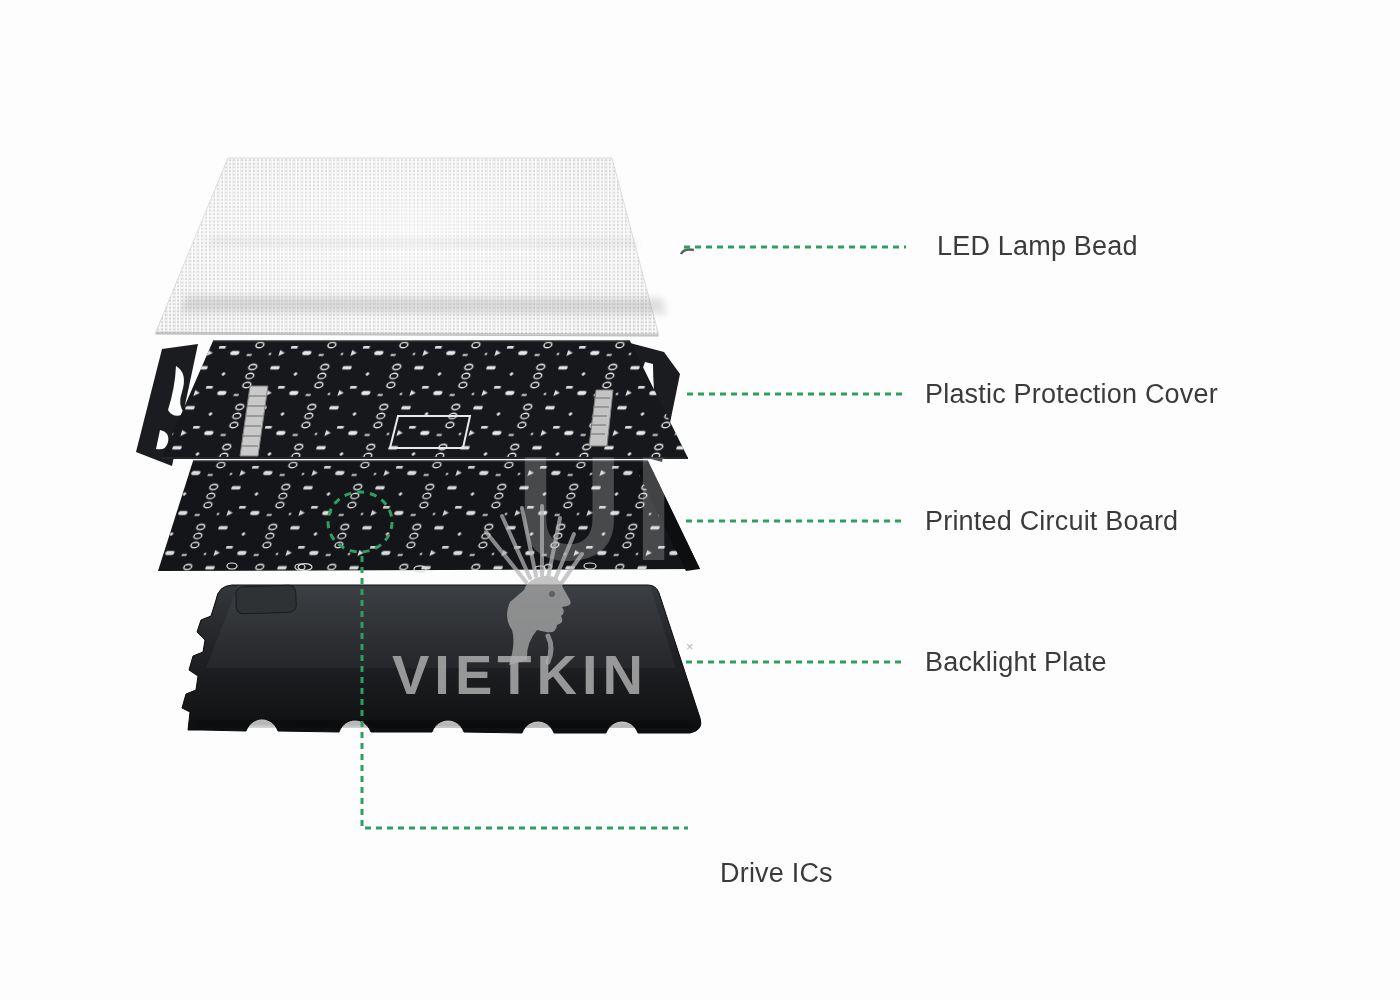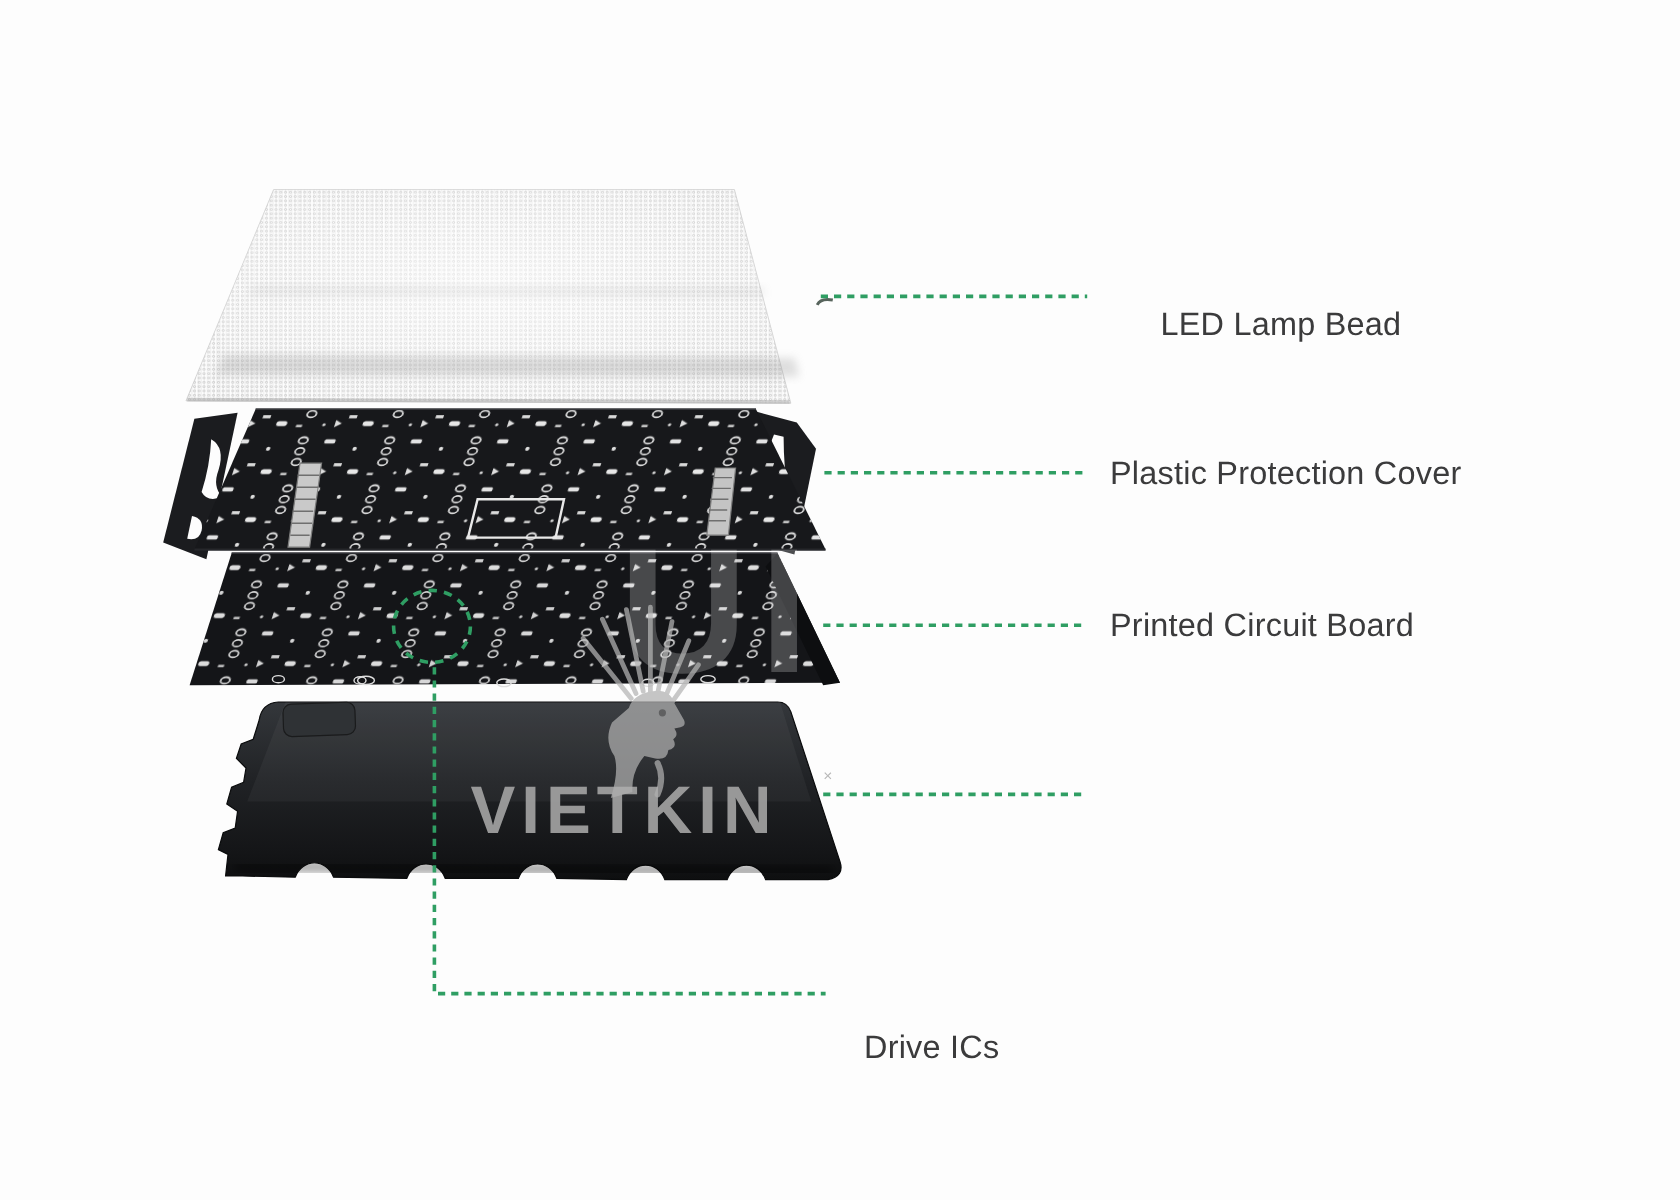--- a/index.html
+++ b/index.html
@@ -18,21 +18,21 @@
   }
   .diagram-svg{position:absolute;left:0;top:0;width:1400px;height:1000px;}
   .layer-label{
     position:absolute;
     font-size:27px;line-height:32px;
     color:var(--label-text);
     letter-spacing:.2px;
     white-space:nowrap;
     font-weight:400;
   }
-  .lbl-led{left:967px;top:230px;margin-top:24px;}
+  .lbl-led{left:937px;top:230px;}
   .lbl-cover{left:925px;top:378px;}
   .lbl-pcb{left:925px;top:505px;}
   .lbl-back{left:925px;top:646px;}
   .lbl-drive{left:720px;top:814px;margin-top:43px;}
   .callout{stroke:var(--callout-green);stroke-width:3;fill:none;}
   .dashed{stroke-dasharray:6 5;}
   .circle-dash{stroke-dasharray:7 6;}
   .artifact-x{
     position:absolute;left:686px;top:639px;
     font-size:13px;color:#9b9b9b;opacity:.7;
@@ -183,16 +183,17 @@
       <line x1="687" y1="394" x2="906" y2="394" class="callout dashed"></line>
       <line x1="686" y1="521" x2="903" y2="521" class="callout dashed"></line>
       <line x1="686" y1="662" x2="903" y2="662" class="callout dashed"></line>
       <polyline points="362,556 362,828 688,828" class="callout dashed"></polyline>
     </g>
   </svg>
 
   <div class="layer-label lbl-led">LED Lamp Bead</div>
   <div class="layer-label lbl-cover">Plastic Protection Cover</div>
   <div class="layer-label lbl-pcb">Printed Circuit Board</div>
+  <div class="layer-label lbl-back">Backlight Plate</div>
   <div class="layer-label lbl-drive">Drive ICs</div>
 
   <span class="artifact-x">×</span>
 </div>
 
 </body></html>

